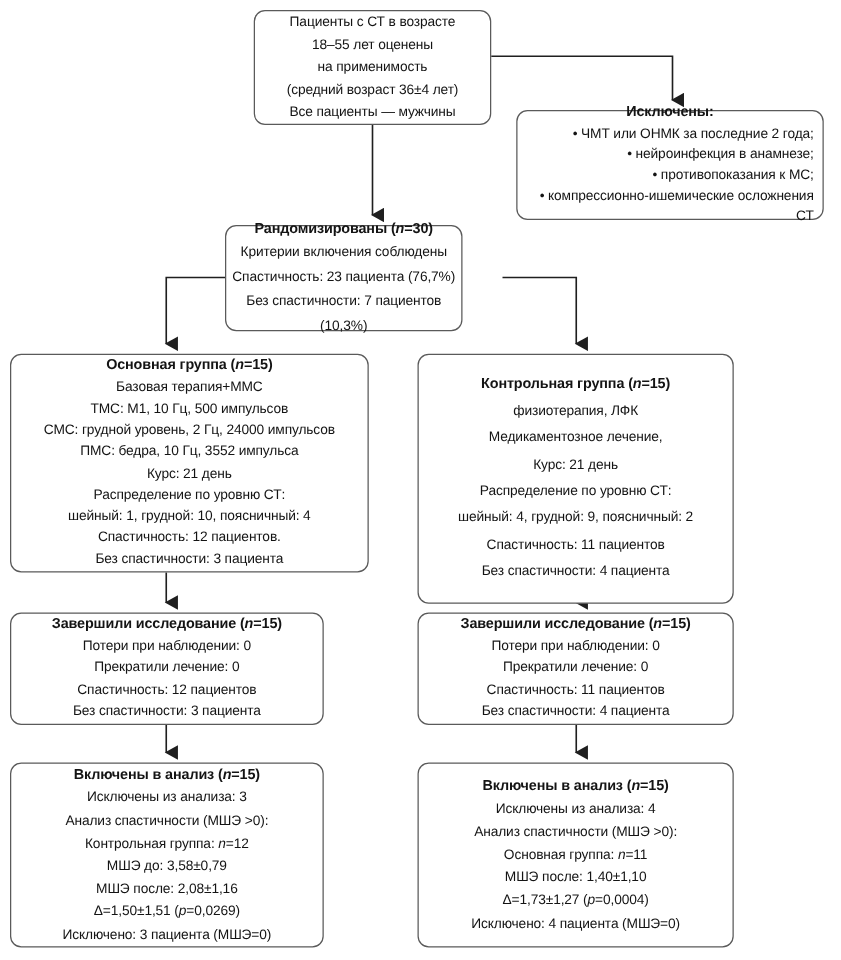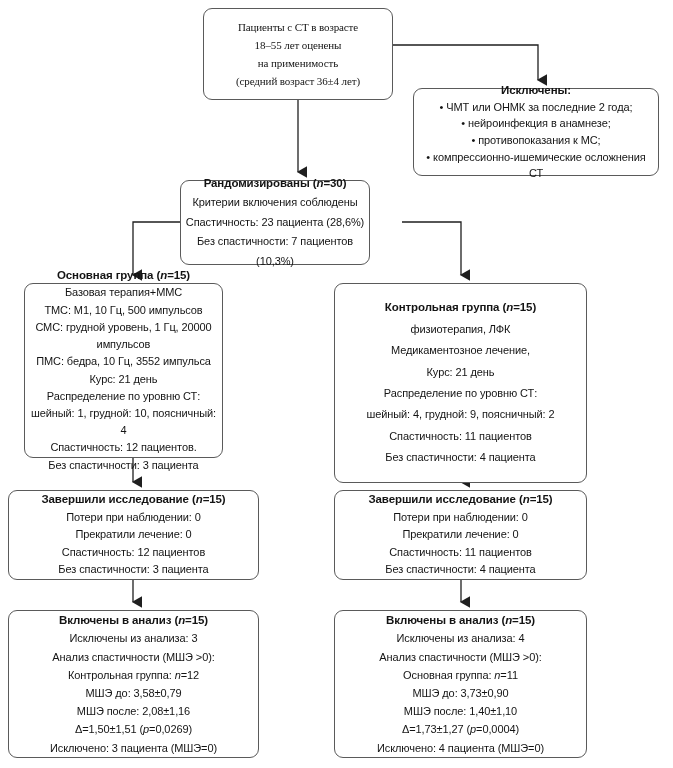--- a/index.html
+++ b/index.html
@@ -10,26 +10,26 @@
   .connectors{position:absolute;left:0;top:0;width:673px;height:768px;}
   .box{
     position:absolute;box-sizing:border-box;background:#ffffff;
     border:1.2px solid #5a5a5a;border-radius:9px;
     display:flex;flex-direction:column;justify-content:center;
     text-align:center;font-size:11px;letter-spacing:-0.1px;
     line-height:17.4px;padding:2px 4px;
   }
   .box .title{font-weight:bold;font-size:11.5px;}
   .box i{font-style:italic;}
-  .box--screened{left:203px;top:8px;width:190px;height:92px;line-height:18px;font-family:Liberation Serif, serif;}
+  .box--screened{left:203px;top:8px;width:190px;height:92px;line-height:18px;}
   .box--excluded{left:413px;top:88px;width:246px;height:88px;line-height:16.6px;padding:2px 7px;}
-  .box--excluded .bullet{text-align:center;}
+  .box--excluded .bullet{text-align:right;}
   .bullet::before{content:"• ";}
   .box--randomized{left:180px;top:180px;width:190px;height:85px;line-height:19.4px;}
-  .box--main-group{left:24px;top:283px;width:199px;height:175px;line-height:17.2px;}
+  .box--main-group{left:8px;top:283px;width:287px;height:175px;line-height:17.2px;}
   .box--control-group{left:334px;top:283px;width:253px;height:200px;line-height:21.4px;}
   .box--completed-main{left:8px;top:490px;width:251px;height:90px;line-height:17.6px;}
   .box--completed-control{left:334px;top:490px;width:253px;height:90px;line-height:17.6px;}
   .box--analyzed-main{left:8px;top:610px;width:251px;height:148px;line-height:18.2px;}
   .box--analyzed-control{left:334px;top:610px;width:253px;height:148px;line-height:18.2px;}
 </style>
 </head>
 <body>
 
 <div class="figure">
@@ -48,42 +48,43 @@
     <path d="M461,458 V482" fill="none" stroke="#1f1f1f" stroke-width="1.3" marker-end="url(#arrow)"></path>
     <path d="M133,580 V602" fill="none" stroke="#1f1f1f" stroke-width="1.3" marker-end="url(#arrow)"></path>
     <path d="M461,580 V602" fill="none" stroke="#1f1f1f" stroke-width="1.3" marker-end="url(#arrow)"></path>
   </svg>
 
   <div class="box box--screened">
     <div class="line">Пациенты с СТ в возрасте</div>
     <div class="line">18–55 лет оценены</div>
     <div class="line">на применимость</div>
     <div class="line">(средний возраст 36±4 лет)</div>
+    <div class="line">Все пациенты — мужчины</div>
   </div>
 
   <div class="box box--excluded">
     <div class="line title">Исключены:</div>
     <div class="line bullet">ЧМТ или ОНМК за последние 2 года;</div>
     <div class="line bullet">нейроинфекция в анамнезе;</div>
     <div class="line bullet">противопоказания к МС;</div>
     <div class="line bullet">компрессионно-ишемические осложнения СТ</div>
   </div>
 
   <div class="box box--randomized">
     <div class="line title">Рандомизированы (<i>n</i>=30)</div>
     <div class="line">Критерии включения соблюдены</div>
-    <div class="line">Спастичность: 23 пациента (28,6%)</div>
+    <div class="line">Спастичность: 23 пациента (76,7%)</div>
     <div class="line">Без спастичности: 7 пациентов (10,3%)</div>
   </div>
 
   <div class="box box--main-group">
     <div class="line title">Основная группа (<i>n</i>=15)</div>
     <div class="line">Базовая терапия+ММС</div>
     <div class="line">ТМС: М1, 10 Гц, 500 импульсов</div>
-    <div class="line">СМС: грудной уровень, 1 Гц, 20000 импульсов</div>
+    <div class="line">СМС: грудной уровень, 2 Гц, 24000 импульсов</div>
     <div class="line">ПМС: бедра, 10 Гц, 3552 импульса</div>
     <div class="line">Курс: 21 день</div>
     <div class="line">Распределение по уровню СТ:</div>
     <div class="line">шейный: 1, грудной: 10, поясничный: 4</div>
     <div class="line">Спастичность: 12 пациентов.</div>
     <div class="line">Без спастичности: 3 пациента</div>
   </div>
 
   <div class="box box--control-group">
     <div class="line title">Контрольная группа (<i>n</i>=15)</div>
@@ -121,19 +122,18 @@
     <div class="line">МШЭ после: 2,08±1,16</div>
     <div class="line">Δ=1,50±1,51 (<i>p</i>=0,0269)</div>
     <div class="line">Исключено: 3 пациента (МШЭ=0)</div>
   </div>
 
   <div class="box box--analyzed-control">
     <div class="line title">Включены в анализ (<i>n</i>=15)</div>
     <div class="line">Исключены из анализа: 4</div>
     <div class="line">Анализ спастичности (МШЭ &gt;0):</div>
     <div class="line">Основная группа: <i>n</i>=11</div>
-    <div class="line">МШЭ до: 3,73±0,90</div>
     <div class="line">МШЭ после: 1,40±1,10</div>
     <div class="line">Δ=1,73±1,27 (<i>p</i>=0,0004)</div>
     <div class="line">Исключено: 4 пациента (МШЭ=0)</div>
   </div>
 
 </div>
 
 </body></html>

